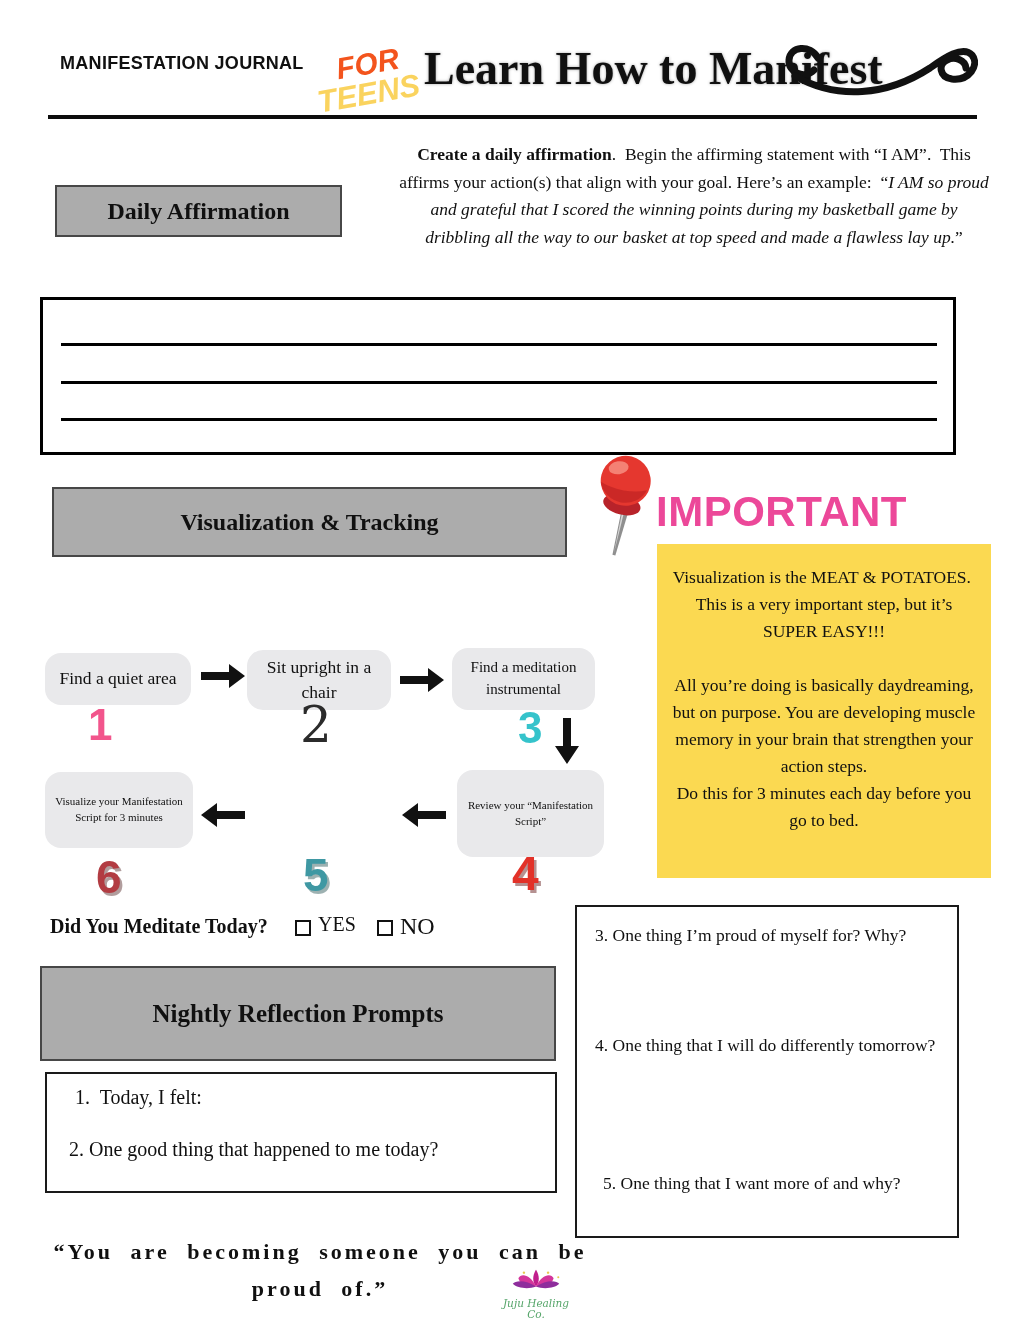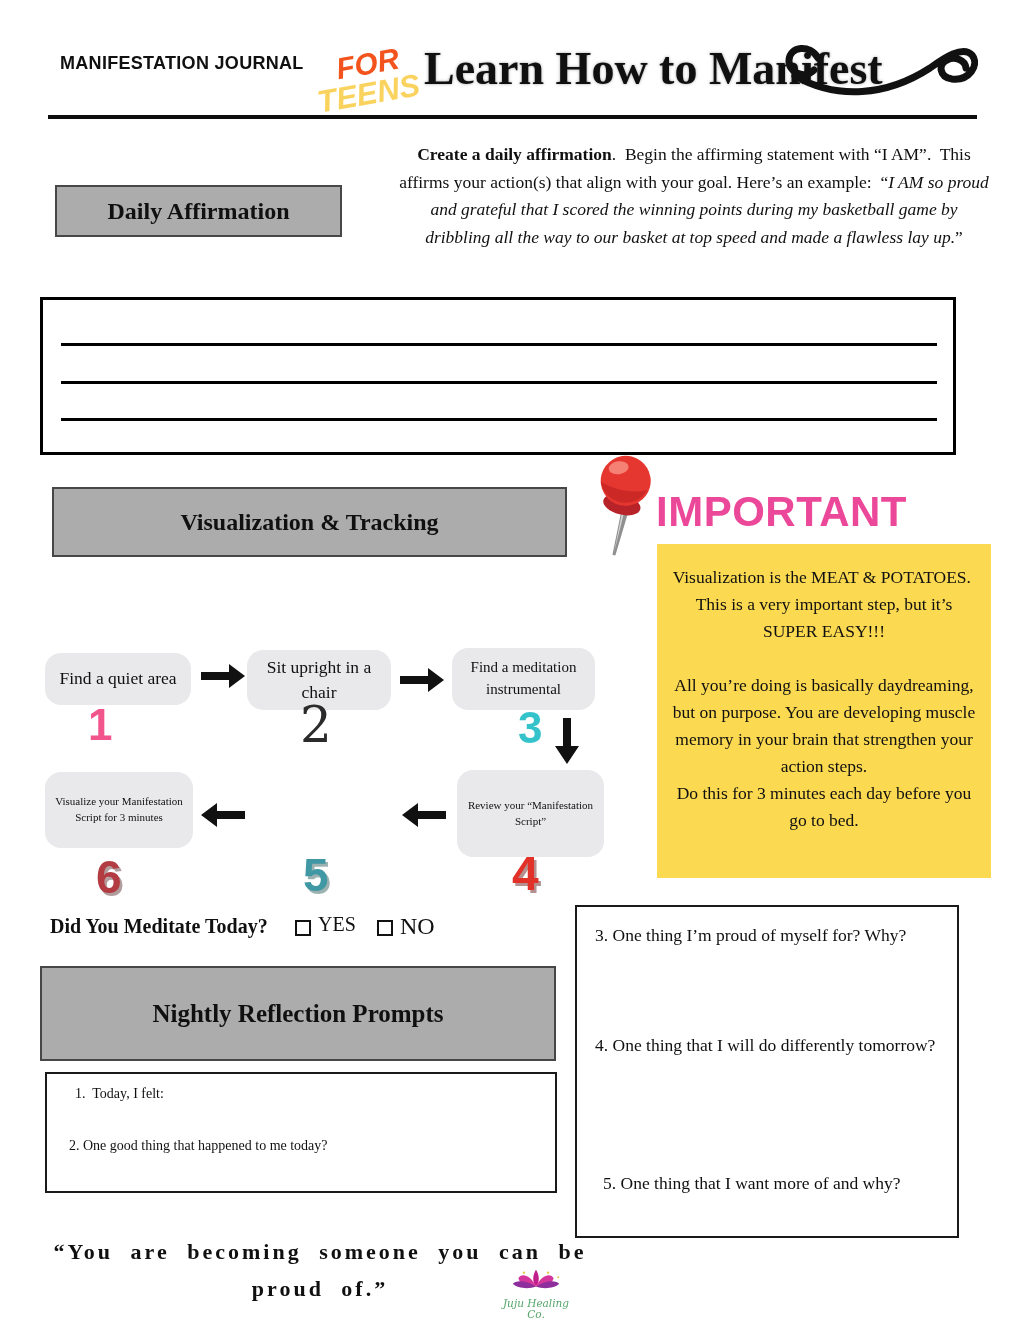--- a/index.html
+++ b/index.html
@@ -69,21 +69,21 @@
   
   .pushpin{left:585px;top:452px;}
   .important{left:656px;top:488px;font-family:"Liberation Sans",sans-serif;font-weight:bold;
              font-size:42px;letter-spacing:.5px;}
   .note{left:625px;top:544px;width:334px;height:334px;box-sizing:border-box;padding:20px 12px 0;
         text-align:center;font-size:17.5px;line-height:27px;}
   .note .gap{height:27px;}
 
   
   .lpbox{left:45px;top:1072px;width:512px;height:121px;border:2px solid #1a1a1a;box-sizing:border-box;}
-  .lp{position:absolute;font-size:14px;}
+  .lp{position:absolute;font-size:20px;}
   .lp1{left:28px;top:12px;}
   .lp2{left:22px;top:64px;}
   .rpbox{left:575px;top:905px;width:384px;height:333px;border:2px solid #1a1a1a;box-sizing:border-box;}
   .rp{position:absolute;font-size:17.5px;line-height:28px;}
   .rp3{left:18px;top:14px;width:352px;}
   .rp4{left:18px;top:124px;width:330px;padding-left:24px;text-indent:-24px;}
   .rp5{left:26px;top:262px;width:340px;}
 
   
   .quote{left:20px;width:600px;text-align:center;font-weight:bold;font-size:22px;

